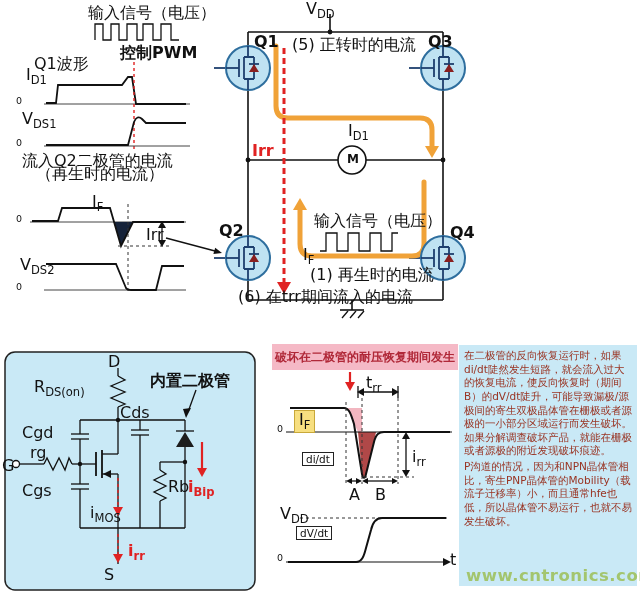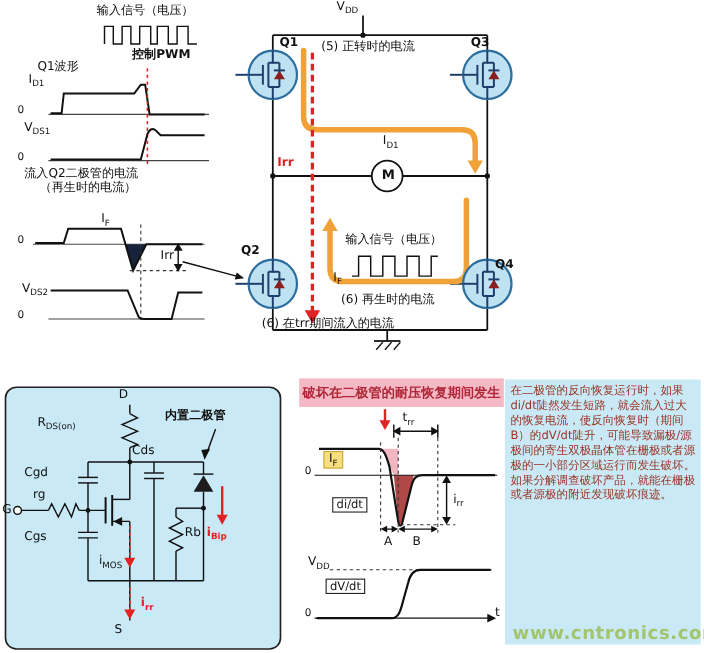--- a/index.html
+++ b/index.html
@@ -1,20 +1,20 @@
 <!DOCTYPE html>
 <html style="--box_bg: #c9e9f6; --circle_fill: #bfe2f2; --circle_stroke: #2e6e9e; --accent_orange: #f0a238; --accent_red: #e02222; --title_pink: #f5b9c6; --title_text: #b02838; --text_red: #993322; --highlight_yellow: #f7df80; --watermark_green: #a3c56e;"><head>
 <meta charset="utf-8">
 <style>
   *{margin:0;padding:0;box-sizing:border-box}
   html,body{background:#fff}
   body{font-family:"DejaVu Sans","Liberation Sans",sans-serif;color:#111}
   .stage{position:relative;width:640px;height:594px;background:#fff;overflow:hidden}
   svg.art{position:absolute;left:0;top:0}
-  .lbl{position:absolute;font-size:11px;line-height:1.15;white-space:nowrap;color:#111}
+  .lbl{position:absolute;font-size:16px;line-height:1.15;white-space:nowrap;color:#111}
   .lbl sub{font-size:0.72em}
   .sm{font-size:9.5px}
   .b{font-weight:bold}
   .red{color:var(--accent_red);font-weight:bold}
   .boxed{border:1px solid #222;background:#fff;padding:0 3px;font-size:10.5px}
   .yellow{background:var(--highlight_yellow);border:1px solid #c8a83a;padding:0 4px}
   .title-box{position:absolute;left:272px;top:344px;width:186px;height:26px;background:var(--title_pink);
              color:var(--title_text);font-weight:bold;font-size:12px;display:flex;align-items:center;justify-content:center}
   .explain{position:absolute;left:459px;top:345px;width:178px;height:241px;background:var(--box_bg);
            color:var(--text_red);font-size:10.5px;line-height:1.3;padding:4px 5px;overflow:hidden}
@@ -280,24 +280,24 @@
   <div class="lbl sm" style="left:16px;top:282px">0</div>
 
   <div class="lbl" style="left:306px;top:0px"><span>V</span><sub>DD</sub></div>
   <div class="lbl b" style="left:254px;top:33px">Q1</div>
   <div class="lbl b" style="left:428px;top:33px">Q3</div>
   <div class="lbl" style="left:292px;top:36px">(5) 正转时的电流</div>
   <div class="lbl" style="left:348px;top:122px"><span>I</span><sub>D1</sub></div>
   <div class="lbl red" style="left:252px;top:142px">Irr</div>
   <div class="lbl b" style="left:347px;top:153px;width:12px;text-align:center;font-size:12px">M</div>
   <div class="lbl b" style="left:219px;top:222px">Q2</div>
-  <div class="lbl b" style="left:450px;top:235px">Q4</div>
+  <div class="lbl b" style="left:450px;top:224px">Q4</div>
   <div class="lbl" style="left:314px;top:212px">输入信号（电压）</div>
   <div class="lbl" style="left:303px;top:246px"><span>I</span><sub>F</sub></div>
-  <div class="lbl" style="left:310px;top:266px">(6) 再生时的电流</div>
+  <div class="lbl" style="left:310px;top:266px">(1) 再生时的电流</div>
   <div class="lbl" style="left:238px;top:288px">(6) 在trr期间流入的电流</div>
 
   <div class="lbl" style="left:108px;top:353px">D</div>
   <div class="lbl" style="left:34px;top:378px"><span>R</span><sub>DS(on)</sub></div>
   <div class="lbl b" style="left:150px;top:372px">内置二极管</div>
   <div class="lbl" style="left:22px;top:424px">Cgd</div>
   <div class="lbl" style="left:30px;top:444px">rg</div>
   <div class="lbl" style="left:2px;top:457px">G</div>
   <div class="lbl" style="left:22px;top:482px">Cgs</div>
   <div class="lbl" style="left:120px;top:404px">Cds</div>
@@ -315,17 +315,18 @@
   <div class="lbl" style="left:412px;top:448px"><span>i</span><sub>rr</sub></div>
   <div class="lbl" style="left:349px;top:486px">A</div>
   <div class="lbl" style="left:375px;top:486px">B</div>
   <div class="lbl" style="left:280px;top:505px"><span>V</span><sub>DD</sub></div>
   <div class="lbl boxed" style="left:296px;top:526px">dV/dt</div>
   <div class="lbl sm" style="left:277px;top:553px">0</div>
   <div class="lbl" style="left:450px;top:551px">t</div>
 
   <div class="explain">
     <p>在二极管的反向恢复运行时，如果di/dt陡然发生短路，就会流入过大的恢复电流，使反向恢复时（期间B）的dV/dt陡升，可能导致漏极/源极间的寄生双极晶体管在栅极或者源极的一小部分区域运行而发生破坏。如果分解调查破坏产品，就能在栅极或者源极的附近发现破坏痕迹。</p>
+    <p>P沟道的情况，因为和NPN晶体管相比，寄生PNP晶体管的Mobility（载流子迁移率）小，而且通常hfe也低，所以晶体管不易运行，也就不易发生破坏。</p>
   </div>
 
   <div class="watermark">www.cntronics.com</div>
 
 </div>
 
 </body></html>

